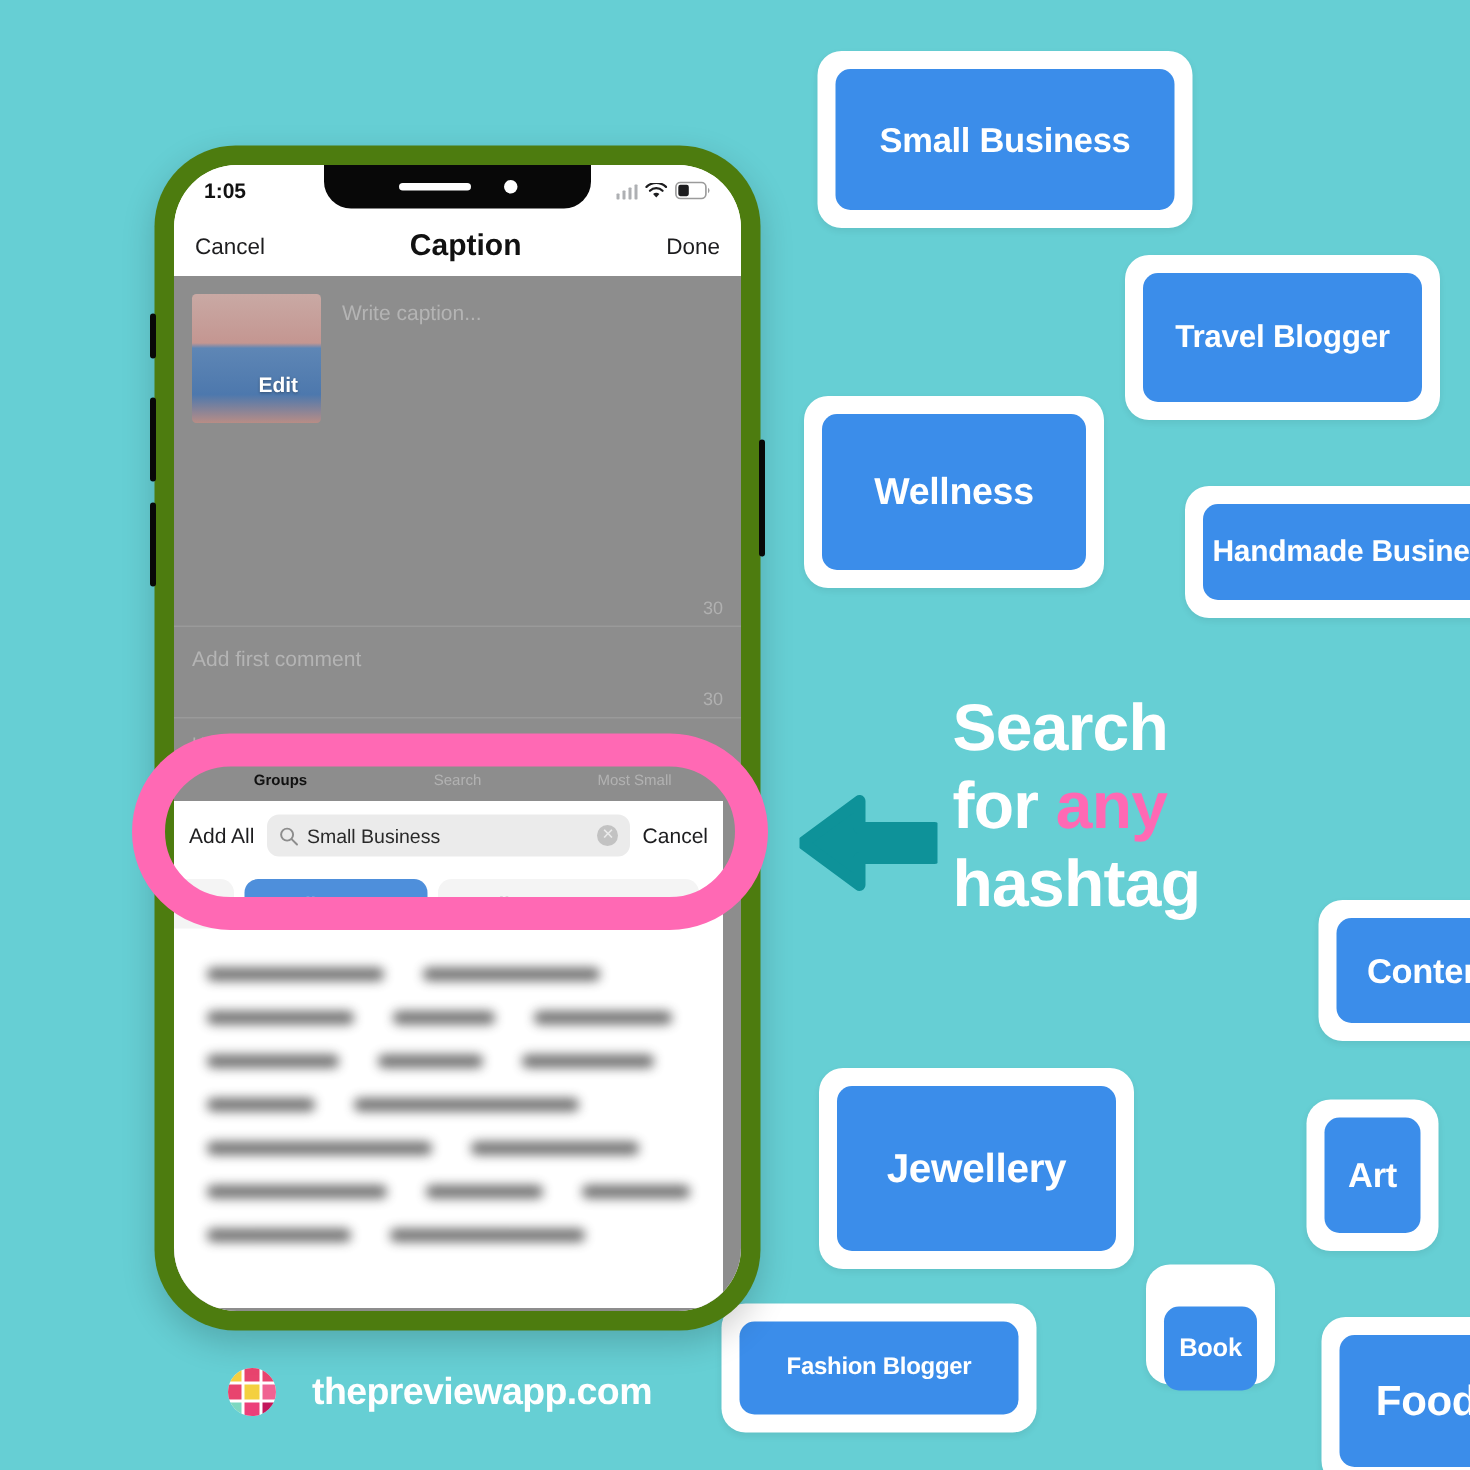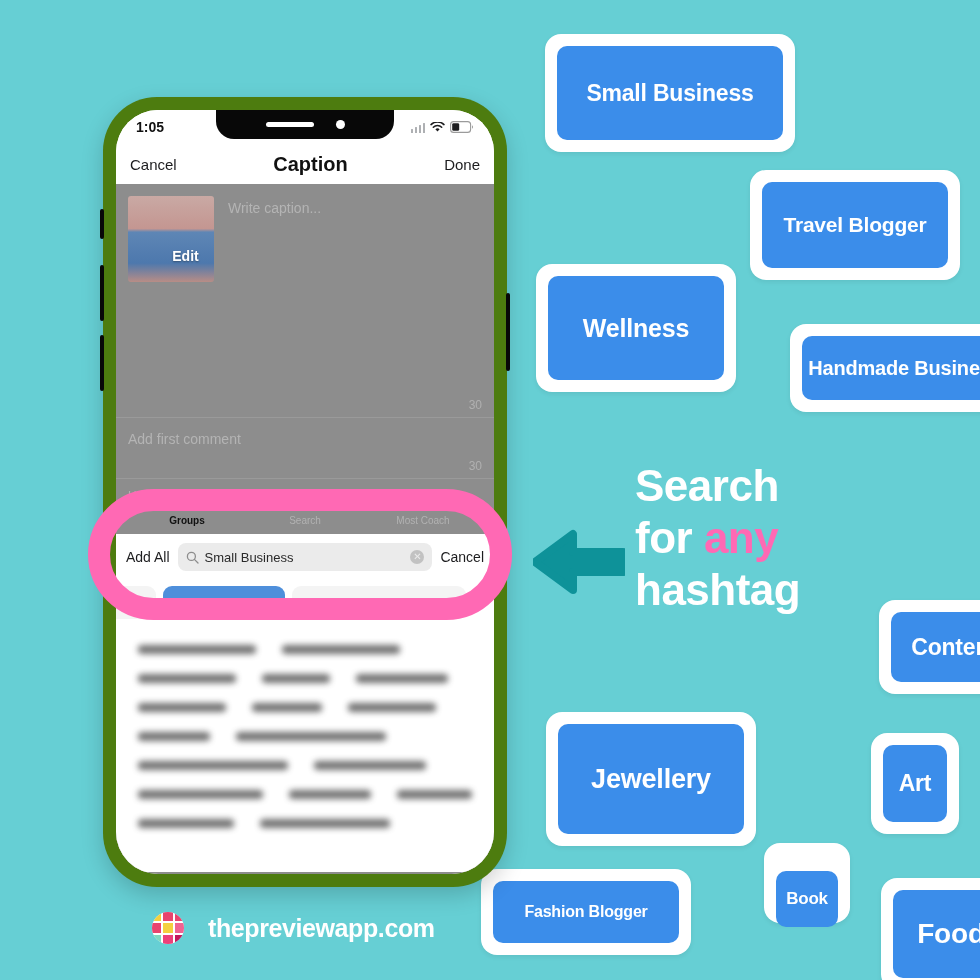--- a/index.html
+++ b/index.html
@@ -158,21 +158,21 @@
   #dim .count { text-align: right; color: #b0b0b0; font-size: 12px; padding: 0 12px 5px 0; }
   #dim .divider { height: 1px; background: #9a9a9a; }
   #dim .comment { color: #b4b4b4; font-size: 14px; padding: 13px 12px 12px 12px; }
   #dim .sectlabel { color: #b1b1b1; font-size: 12px; padding: 10px 12px 0 12px; letter-spacing: .4px; }
   #dim .tabs { display: flex; padding: 12px 12px 10px 12px; }
   #dim .tabs .t { flex: 1; text-align: center; font-size: 10px; color: #b2b2b2; }
   #dim .tabs .t.active { color: #111; font-weight: bold; }
 
   
   #modal {
-    position: absolute; left: 0; right: 0; top: 424px;
+    position: absolute; left: 0; right: 12px; top: 424px;
     background: #ffffff; z-index: 13;
   }
   #searchrow {
     display: flex; align-items: center; gap: 8px;
     padding: 9px 10px; background: #ffffff;
   }
   #searchrow .addall { font-size: 14px; color: #1d1d1f; flex: none; }
   #searchrow .field {
     flex: 1; display: flex; align-items: center; gap: 6px;
     background: #ebebeb; border-radius: 8px; padding: 5px 8px; height: 28px;
@@ -337,21 +337,21 @@
         <div style="height:116px"></div>
         <div class="count">30</div>
         <div class="divider"></div>
         <div class="comment">Add first comment</div>
         <div class="count">30</div>
         <div class="divider"></div>
         <div class="sectlabel">HASHTAGS</div>
         <div class="tabs" id="edtabs">
             <div class="t active">Groups</div>
             <div class="t">Search</div>
-            <div class="t">Most Coach</div>
+            <div class="t">Most Small</div>
           </div>
       </div>
 
       <div id="modal">
         <div id="searchrow">
           <div class="addall">Add All</div>
           <div class="field">
             <svg width="13" height="13" viewBox="0 0 13 13">
               <circle cx="5.4" cy="5.4" r="4" fill="none" stroke="#8d8d8d" stroke-width="1.3"></circle>
               <line x1="8.4" y1="8.4" x2="12" y2="12" stroke="#8d8d8d" stroke-width="1.3" stroke-linecap="round"></line>

